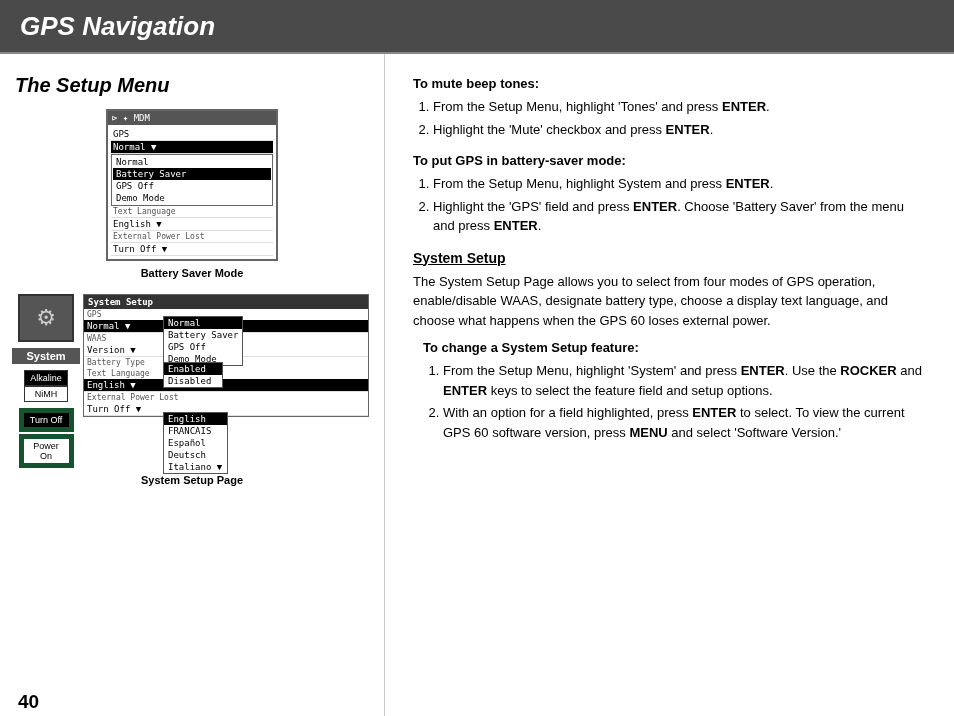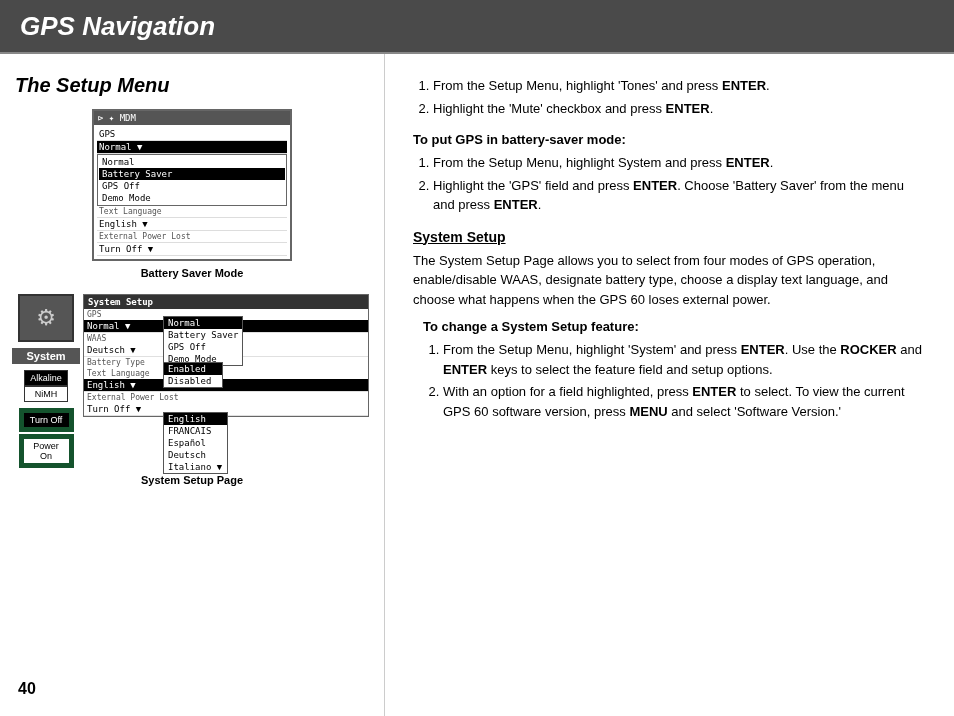--- a/index.html
+++ b/index.html
@@ -44,21 +44,21 @@
       font-style: italic;
       font-weight: bold;
       margin-bottom: 12px;
       color: #000;
     }
 
     
     .screenshot-box {
       border: 2px solid #666;
       background: #404040;
-      width: 200px;
+      width: 172px;
       margin: 0 auto 6px auto;
       font-size: 10px;
       font-family: monospace;
     }
 
     .screenshot-titlebar {
       background: #555;
       color: #fff;
       padding: 2px 4px;
       font-size: 9px;
@@ -258,23 +258,23 @@
       line-height: 1.5;
       margin-bottom: 10px;
     }
 
     .indent-section {
       padding-left: 10px;
     }
 
     .page-num {
       position: absolute;
-      bottom: 18px;
+      bottom: 3px;
       left: 18px;
-      font-size: 16px;
+      font-size: 19px;
       font-weight: bold;
     }
 
     b { font-weight: bold; }
 
     .divider-line {
       width: 100%;
       height: 2px;
       background: #888;
       margin-bottom: 0;
@@ -332,21 +332,21 @@
           <div class="turn-item">Power On</div>
         </div>
       </div>
 
       <div style="position:relative; flex:1;">
         <div class="setup-page-box">
           <div class="sp-title">System Setup</div>
           <div class="sp-label">GPS</div>
           <div class="sp-row inv">Normal ▼</div>
           <div class="sp-label">WAAS</div>
-          <div class="sp-row">Deutsch ▼</div>
+          <div class="sp-row">Version ▼</div>
           <div class="sp-label">Battery Type</div>
           <div class="sp-label">Text Language</div>
           <div class="sp-row inv">English ▼</div>
           <div class="sp-label">External Power Lost</div>
           <div class="sp-row">Turn Off ▼</div>
         </div>
 
         <div style="position:absolute; top:22px; left:80px; border:1px solid #555; background:#fff; font-size:9px; font-family:monospace; z-index:10; min-width:80px;">
           <div style="padding:1px 4px; background:#000; color:#fff;">Normal</div>
           <div style="padding:1px 4px;">Battery Saver</div>
@@ -370,20 +370,21 @@
     </div>
 
     <div class="caption">System Setup Page</div>
 
     <div class="page-num">40</div>
   </div>
 
   <div class="right-panel">
 
     <div class="rp-section">
+      <div class="rp-heading">To mute beep tones:</div>
       <ol class="rp-ol">
         <li>From the Setup Menu, highlight 'Tones' and press <b>ENTER</b>.</li>
         <li>Highlight the 'Mute' checkbox and press <b>ENTER</b>.</li>
       </ol>
     </div>
 
     <div class="rp-section">
       <div class="rp-heading">To put GPS in battery-saver mode:</div>
       <ol class="rp-ol">
         <li>From the Setup Menu, highlight System and press <b>ENTER</b>.</li>

